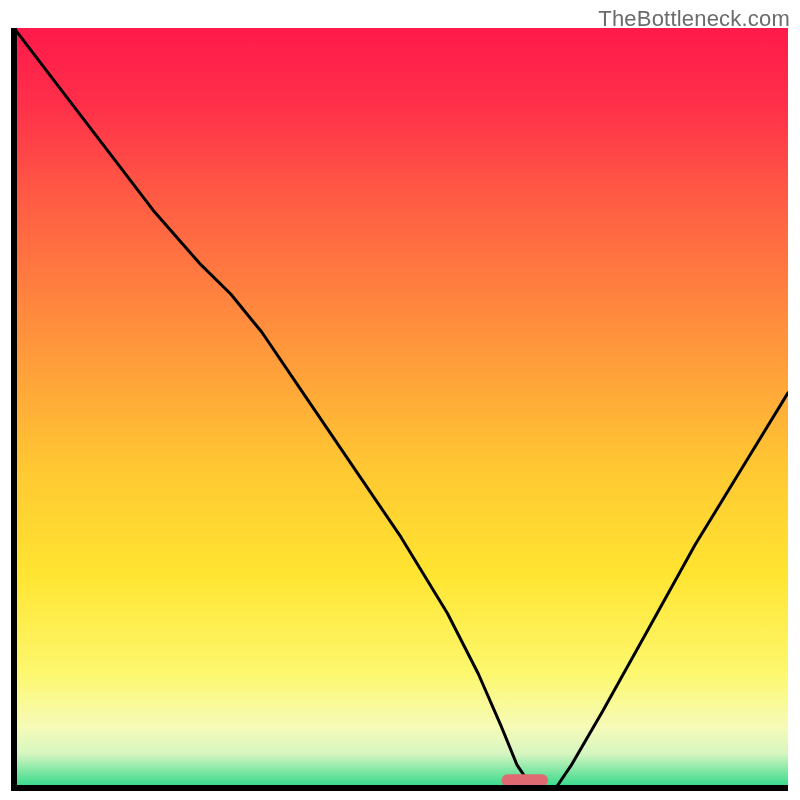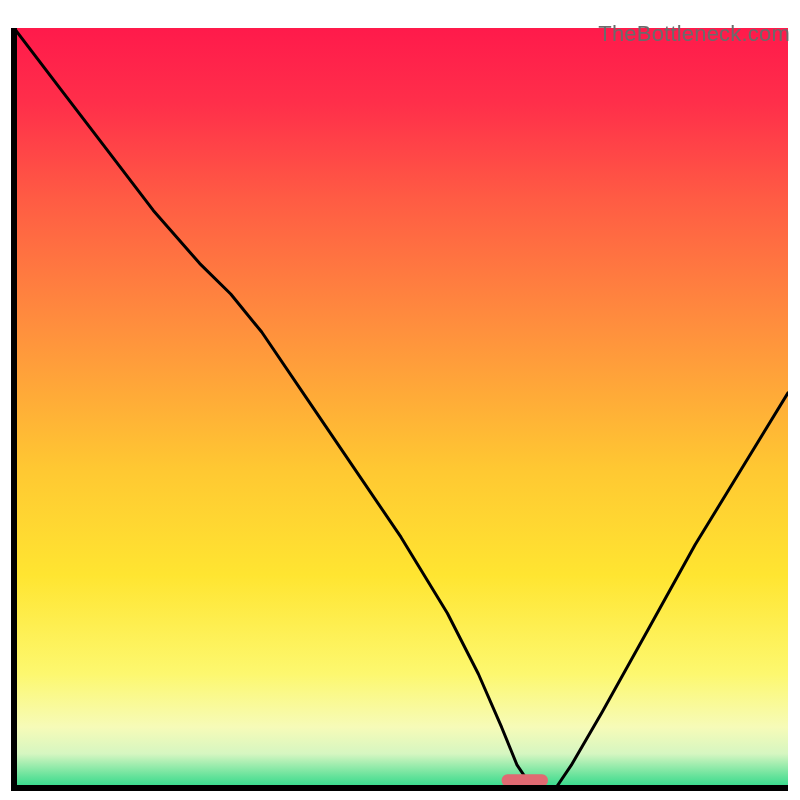--- a/index.html
+++ b/index.html
@@ -11,21 +11,21 @@
     position: relative;
     background: #fff;
   }
   .container {
     position: relative;
     width: 800px;
     height: 800px;
   }
   .watermark {
     position: absolute;
-    top: 21px;
+    top: 6px;
     right: 10px;
     color: #6b6b6b;
     font-size: 22px;
     font-family: Arial, sans-serif;
     z-index: 10;
     letter-spacing: 0.2px;
   }
   svg {
     display: block;
   }

